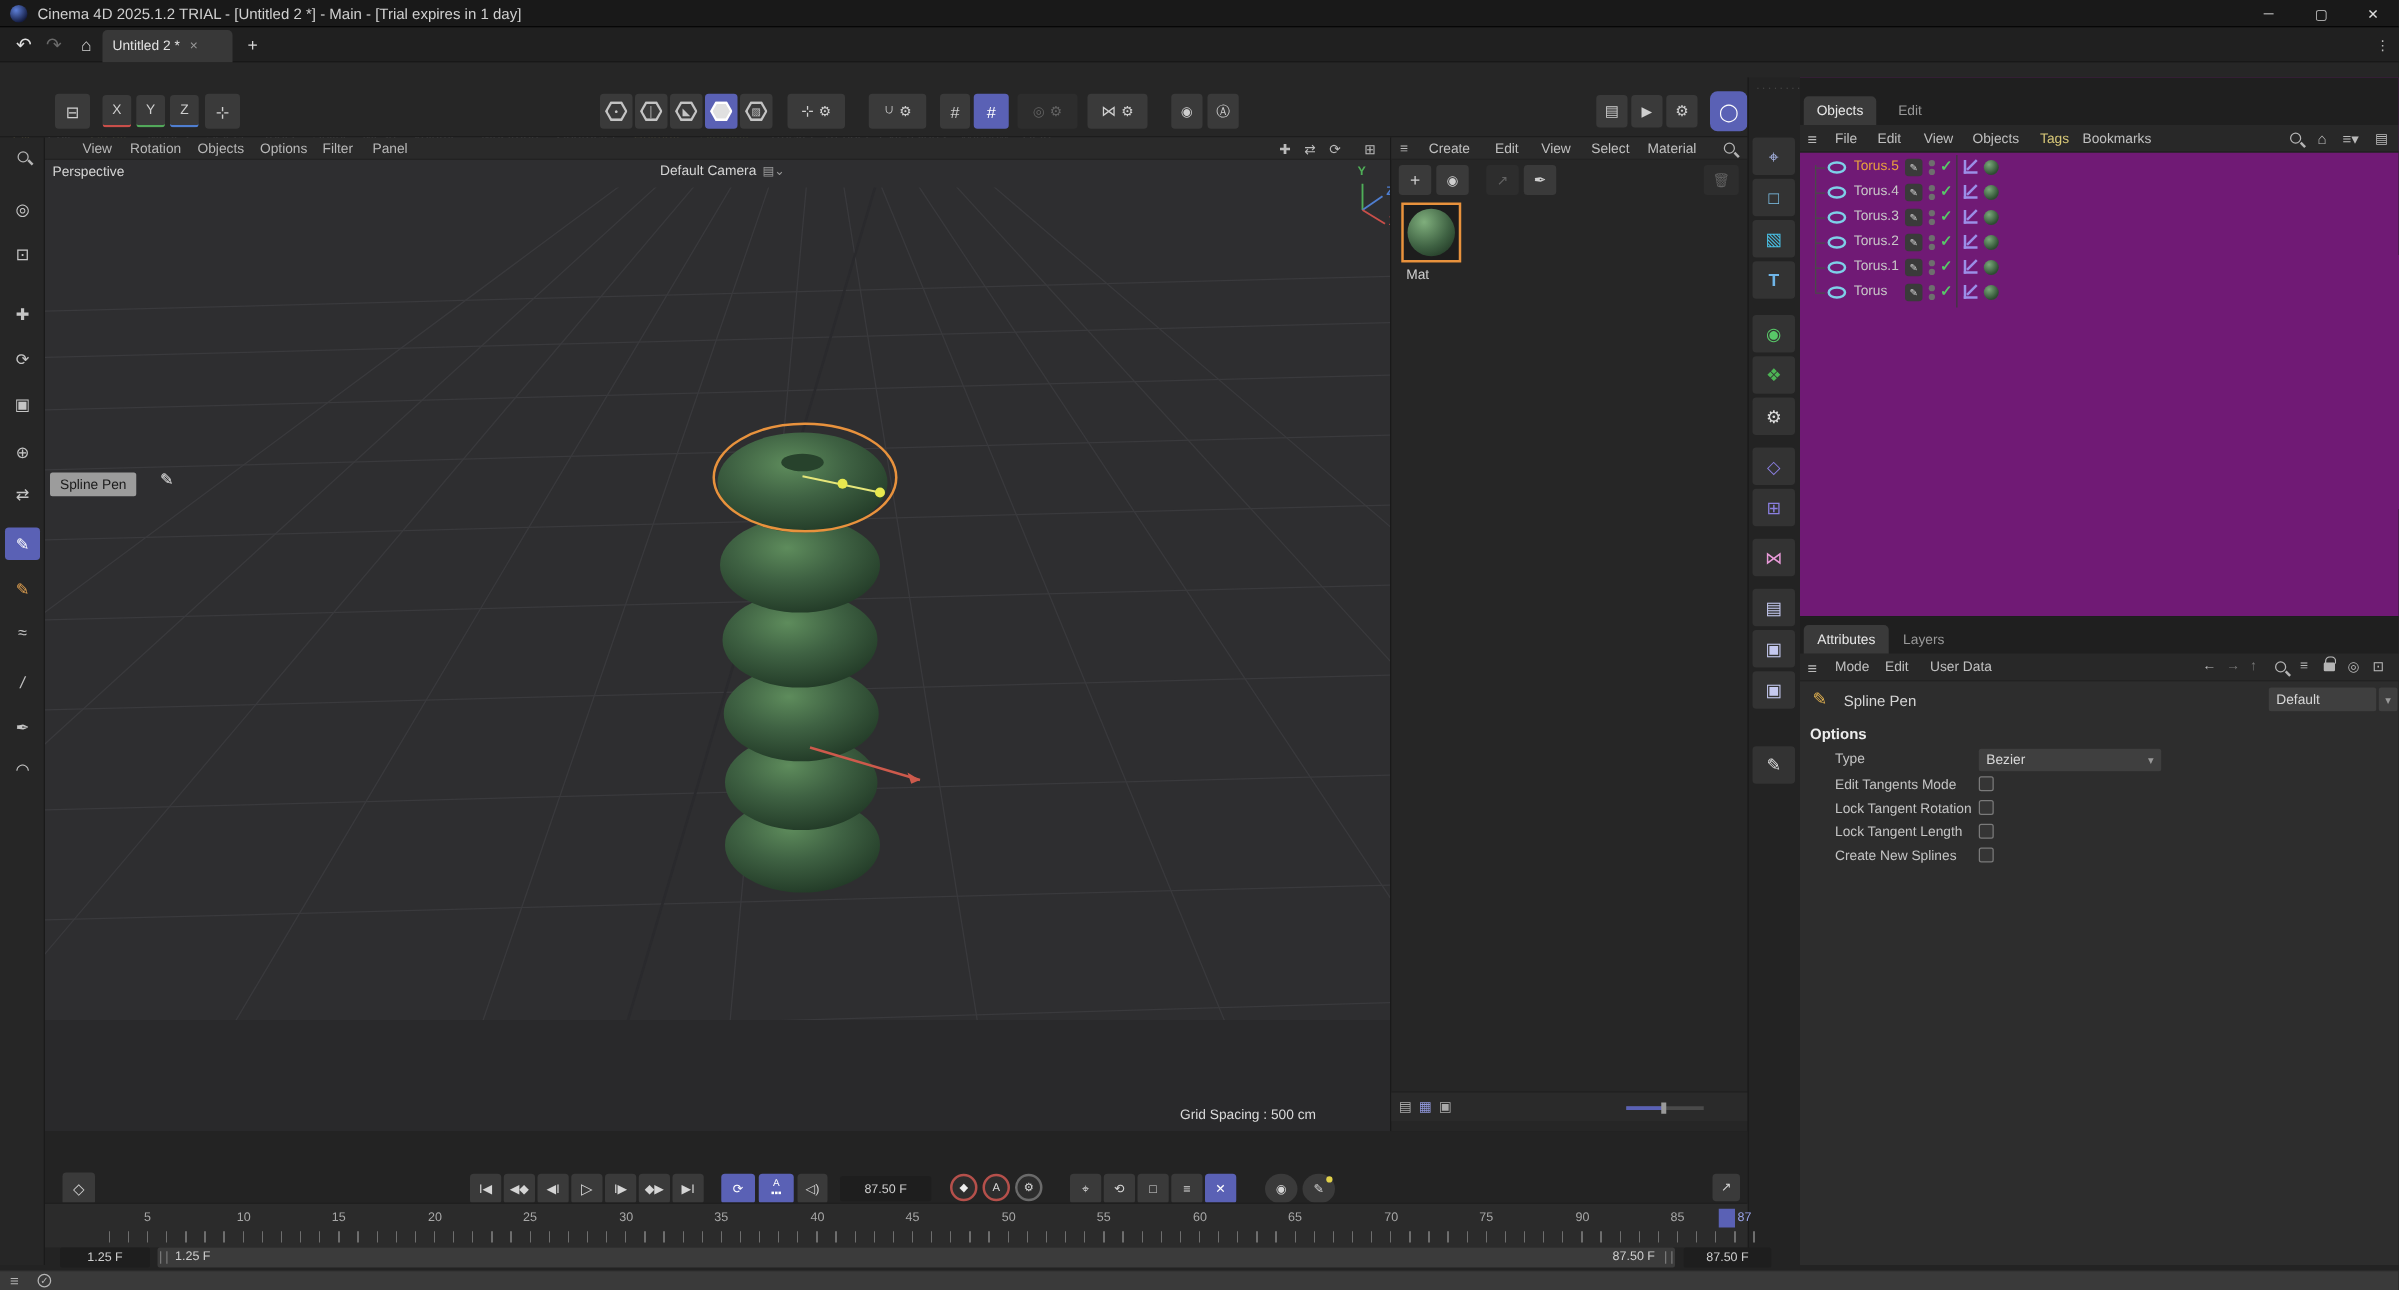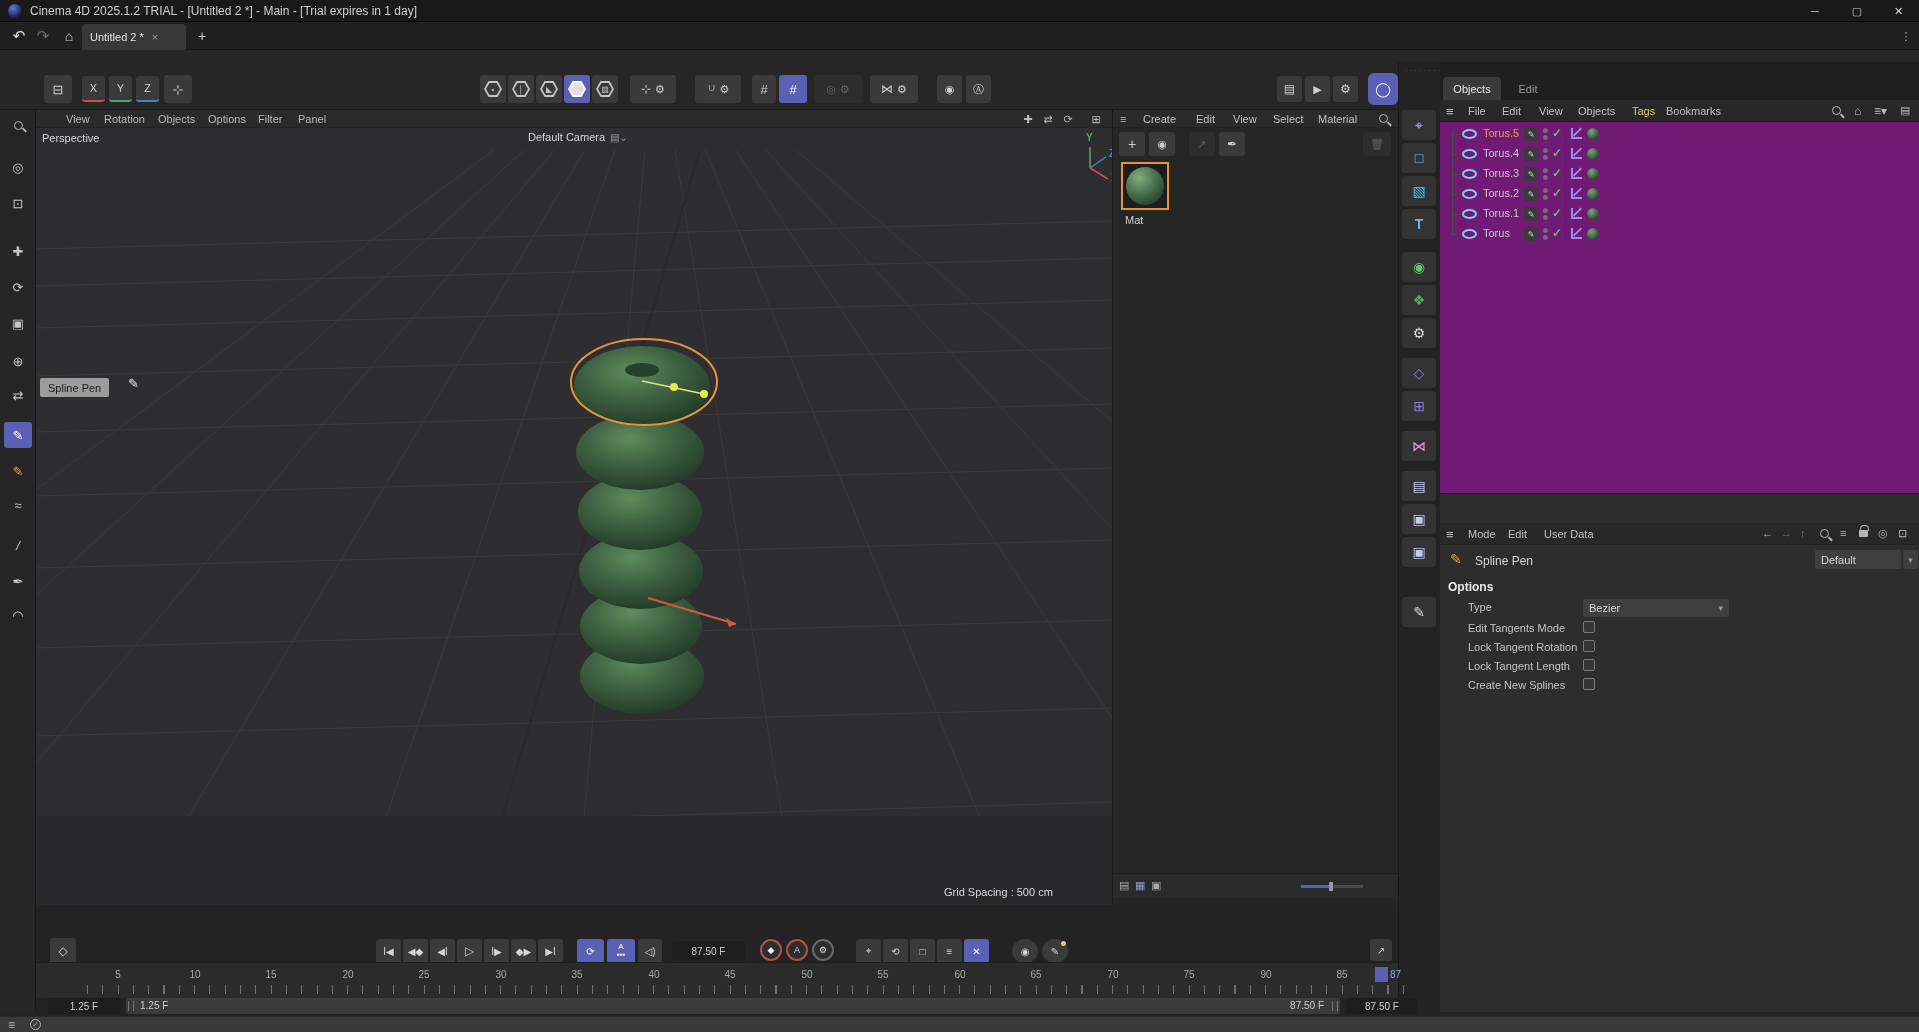--- a/index.html
+++ b/index.html
@@ -430,20 +430,28 @@
     <span class="r btn" style="left:84px;top:3px;width:14px;height:14px;font-size:8px">✎</span>
     <span class="r" style="left:103px;top:4px;width:5px;height:5px;border-radius:50%;background:#6e6e6e"></span>
     <span class="r" style="left:103px;top:11px;width:5px;height:5px;border-radius:50%;background:#6e6e6e"></span>
     <span class="r" style="left:112px;top:2px;color:#58c868;font-weight:bold;font-size:12px">✓</span>
     <span class="r tag-phong" style="left:130px;top:3px"></span>
     <span class="r tag-mat" style="left:147px;top:4px"></span>
   </div>
 </div>
 
 <div class="r" style="left:1440px;top:493px;width:479px;height:519px;background:#2d2d2d;border-top:1px solid #1a1a1a">
+  <div class="r" style="left:0;top:0;width:479px;height:29px;background:#1f1f1f">
+    <div class="r" style="left:3px;top:6px;width:68px;height:23px;background:#3a3a3a;border-radius:4px 4px 0 0;display:flex;align-items:center;justify-content:center">
+      <span style="color:#e8e8e8">Attributes</span>
+    </div>
+    <div class="r" style="left:73px;top:6px;width:52px;height:23px;display:flex;align-items:center;justify-content:center">
+      <span style="color:#999">Layers</span>
+    </div>
+  </div>
   <div class="r" style="left:0;top:29px;width:479px;height:22px;background:#282828;border-bottom:1px solid #222">
     <span class="r ic" style="left:6px;top:4px;color:#bbb;font-size:13px">≡</span>
     <span class="r omi" style="left:28px;top:5px">Mode</span>
     <span class="r omi" style="left:68px;top:5px">Edit</span>
     <span class="r omi" style="left:104px;top:5px">User Data</span>
     <span class="r ic" style="left:322px;top:4px;color:#bbb">←</span>
     <span class="r ic" style="left:341px;top:4px;color:#777">→</span>
     <span class="r ic" style="left:360px;top:4px;color:#777">↑</span>
     <span class="r ic" style="left:380px;top:6px">
         <span class="ic-mag"></span>

